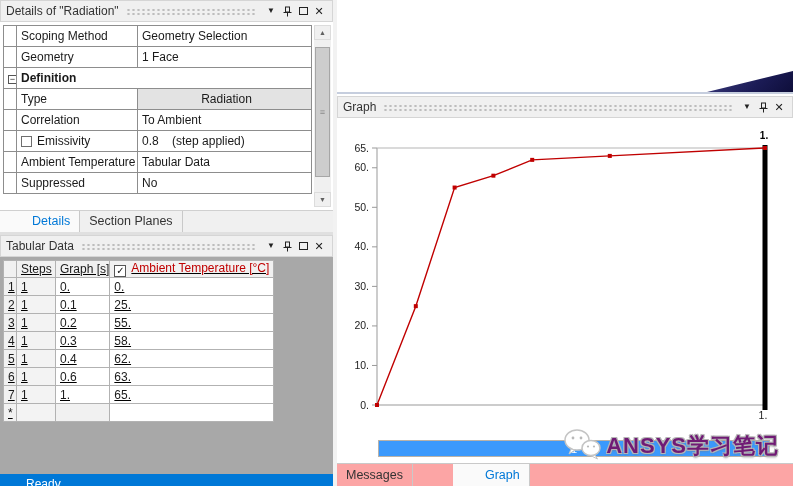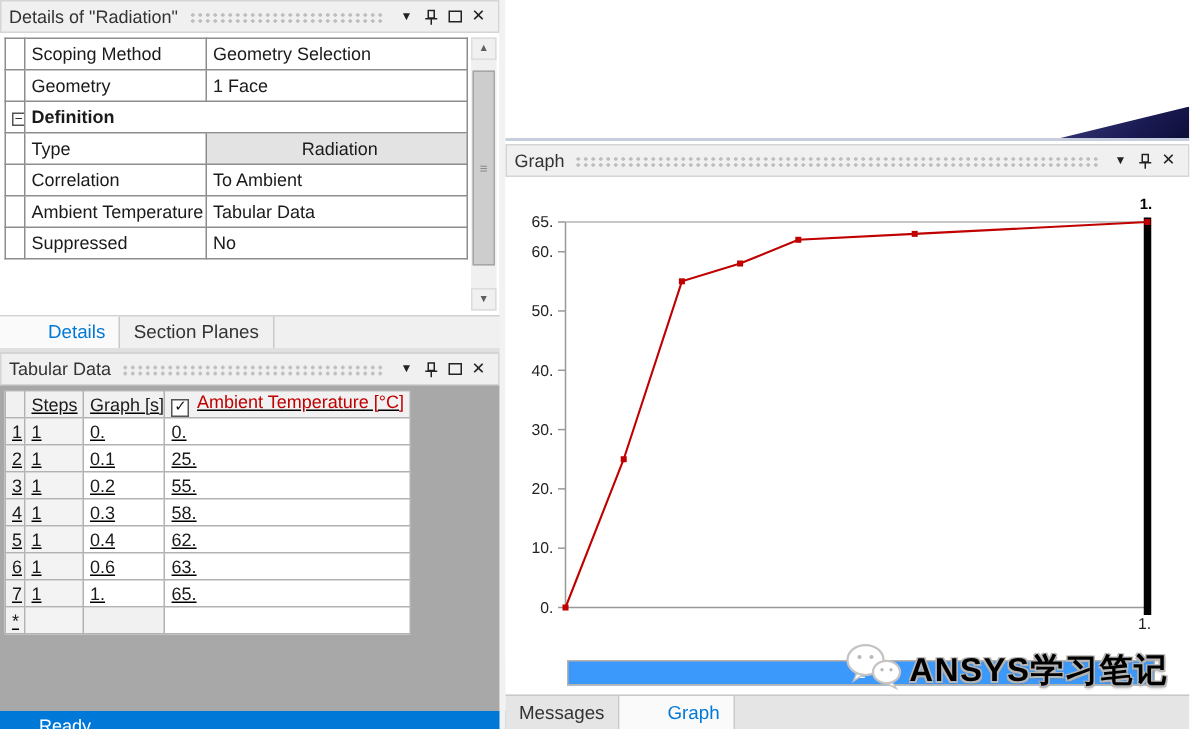--- a/index.html
+++ b/index.html
@@ -71,23 +71,23 @@
   .right-col { position:absolute; left:337px; top:0; width:456px; height:428px; background:#fff; }
   .rc-top { position:absolute; left:0; top:0; width:456px; height:94px; background:#fff; border-bottom:2px solid #c6cede; }
   .navy-wedge { position:absolute; right:0; bottom:0; width:86px; height:21px;
     background:linear-gradient(135deg,#3c3c7e 0%,#1b1b55 60%,#0e0e3a 100%);
     clip-path:polygon(0 100%,100% 0,100% 100%); }
   .graph-titlebar { position:absolute; left:0; top:96px; width:456px; }
   .chart-wrap { position:absolute; left:0; top:120px; width:456px; height:320px; background:#fff; }
   .timeline-bar { position:absolute; left:41px; top:440px; width:392px; height:17px; background:#3b99fc; border:1px solid #b9b2a8; display:flex; align-items:center; justify-content:center; }
   .timeline-bar span { color:#fff; font-size:11px; }
   .watermark { position:absolute; right:14px; top:427px; display:flex; align-items:center; gap:4px; }
-  .wm-text { font-size:22px; font-weight:bold; color:#000000; letter-spacing:1px;
+  .wm-text { font-size:22px; font-weight:bold; color:#701a75; letter-spacing:1px;
     text-shadow:-1px -1px 0 #b5b5b5, 1px -1px 0 #b5b5b5, -1px 1px 0 #b5b5b5, 1px 1px 0 #b5b5b5, 0 2px 2px rgba(120,120,120,.45); }
-  .bottom-tabbar { position:absolute; left:0; top:463px; width:456px; height:23px; background:#e5e5e5; border-top:1px solid #c9c9c9; display:flex; }
+  .bottom-tabbar { position:absolute; left:0; top:463px; width:456px; height:23px; background:#fca5a5; border-top:1px solid #c9c9c9; display:flex;gap:40px; }
   .bottom-tabbar .tab { height:23px; padding-top:4px; }
 </style>
 </head>
 <body>
 
 <div class="app">
 
   <div class="left-col">
 
     <div class="details-panel">
@@ -131,20 +131,25 @@
               </tr>
               <tr>
                 <td class="gutter-cell"></td>
                 <td class="prop-label">Type</td>
                 <td class="prop-value sel-value">Radiation</td>
               </tr>
               <tr>
                 <td class="gutter-cell"></td>
                 <td class="prop-label">Correlation</td>
                 <td class="prop-value">To Ambient</td>
+              </tr>
+              <tr>
+                <td class="gutter-cell"></td>
+                <td class="prop-label"><span class="cbx"></span>Emissivity</td>
+                <td class="prop-value">0.8    (step applied)</td>
               </tr>
               <tr>
                 <td class="gutter-cell"></td>
                 <td class="prop-label">Ambient Temperature</td>
                 <td class="prop-value">Tabular Data</td>
               </tr>
               <tr>
                 <td class="gutter-cell"></td>
                 <td class="prop-label">Suppressed</td>
                 <td class="prop-value">No</td>

